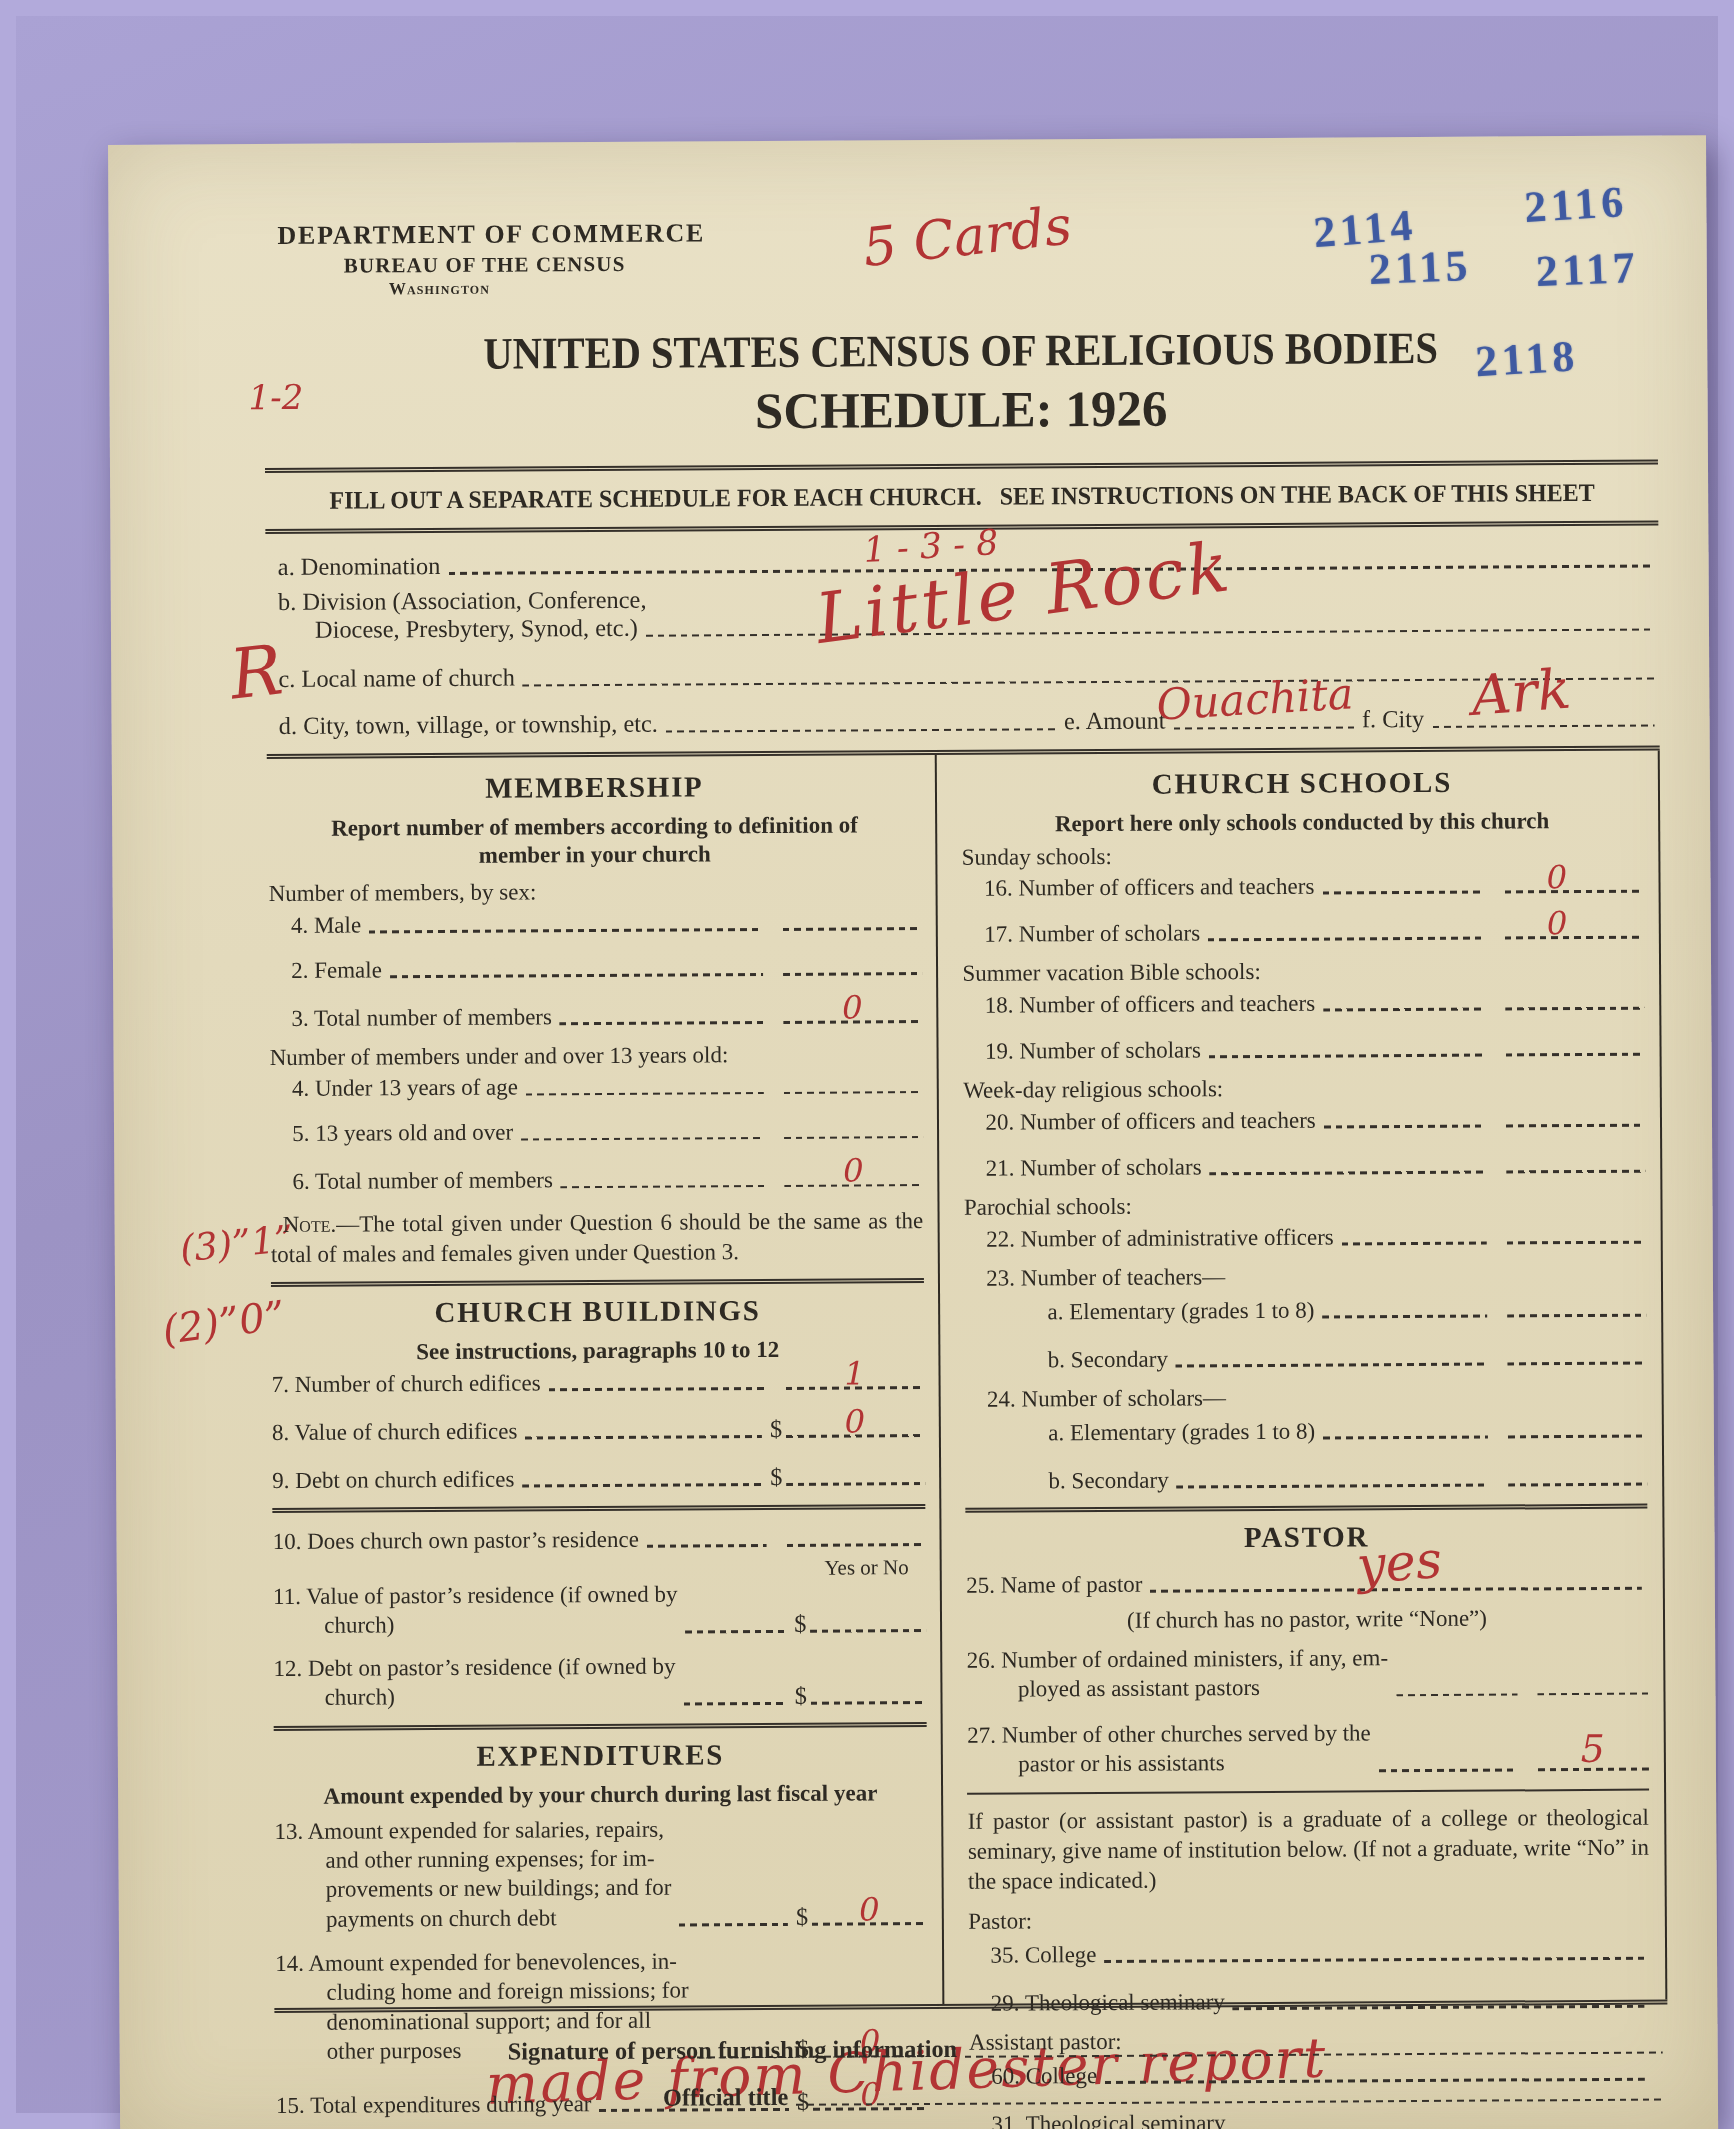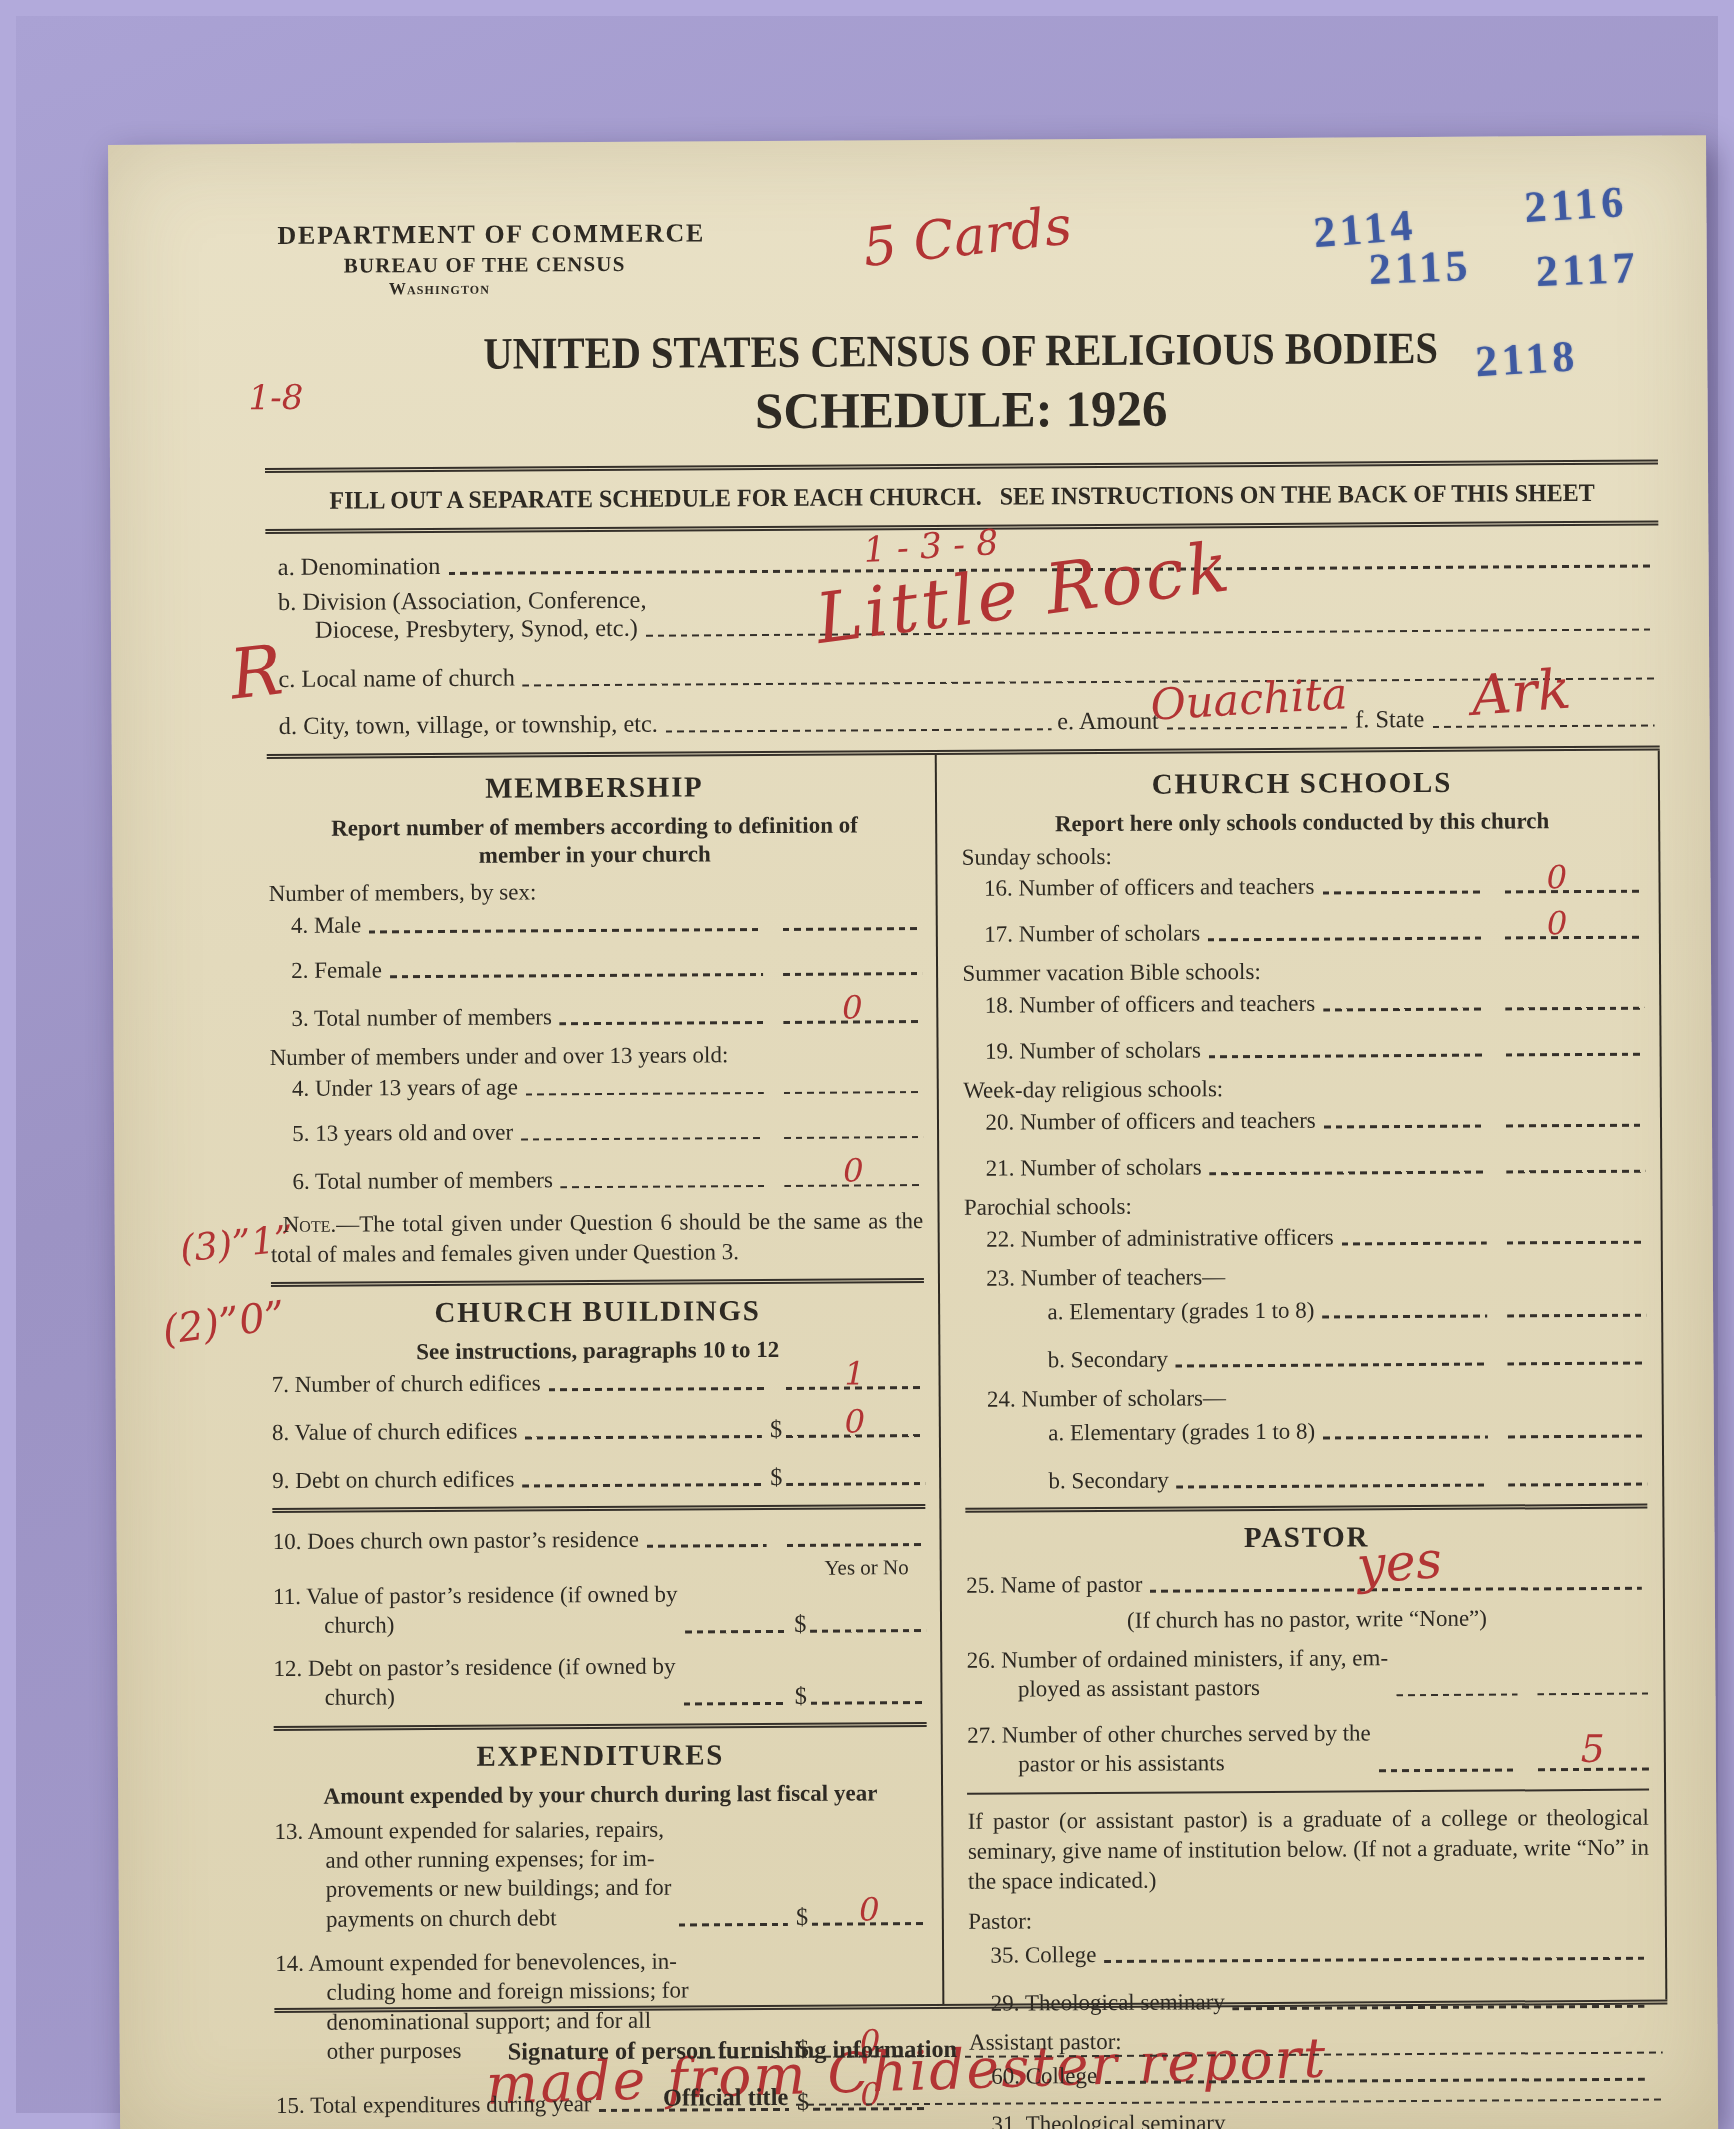--- a/index.html
+++ b/index.html
@@ -91,21 +91,21 @@
 
 <div class="paper">
 
   <span class="stamp" style="left:1205px;top:66px;transform:rotate(-4deg);">2114</span>
   <span class="stamp" style="left:1260px;top:105px;transform:rotate(-2deg);">2115</span>
   <span class="stamp" style="left:1416px;top:43px;transform:rotate(-3deg);">2116</span>
   <span class="stamp" style="left:1427px;top:108px;transform:rotate(-2deg);">2117</span>
   <span class="stamp" style="left:1366px;top:197px;transform:rotate(-3deg);">2118</span>
 
   <span class="hand hand-abs" style="left:754px;top:66px;font-size:53px;transform:rotate(-6deg);">5 Cards</span>
-  <span class="hand hand-abs" style="left:139px;top:233px;font-size:34px;">1-8</span>
+  <span class="hand hand-abs" style="left:139px;top:233px;font-size:34px;">1-2</span>
   <span class="hand hand-abs r-mark" style="left:119px;top:488px;">R</span>
   <span class="hand hand-abs" style="left:65px;top:1078px;font-size:37px;transform:rotate(-5deg);">(3)”1”</span>
   <span class="hand hand-abs" style="left:47px;top:1155px;font-size:40px;transform:rotate(-7deg);">(2)”0”</span>
 
   <span class="hand hand-abs bottom-script">made from Chidester report</span>
 
   <div class="content">
 
     <div class="hdr">
       <div class="dept">
@@ -143,21 +143,21 @@
         <span class="dl"></span>
       </div>
 
       <div class="frow" style="padding-left:12.2px;margin-top:19px;">
         <span class="flab">d. City, town, village, or township, etc.</span>
         <span class="dl"></span>
         <span class="flab">e. Amount</span>
         <span class="dl fixed" style="width:183px;position:relative;">
           <span class="hand hand-abs" style="left:-16.6px;top:-53px;font-size:43px;transform:rotate(-3deg);">Ouachita</span>
         </span>
-        <span class="flab">f. State</span>
+        <span class="flab">f. City</span>
         <span class="dl fixed" style="width:222px;position:relative;">
           <span class="hand hand-abs" style="left:39px;top:-65px;font-size:55px;transform:rotate(-4deg);">Ark</span>
         </span>
       </div>
     </div>
 
     <div class="rule-double"></div>
 
     <div class="columns">
 

